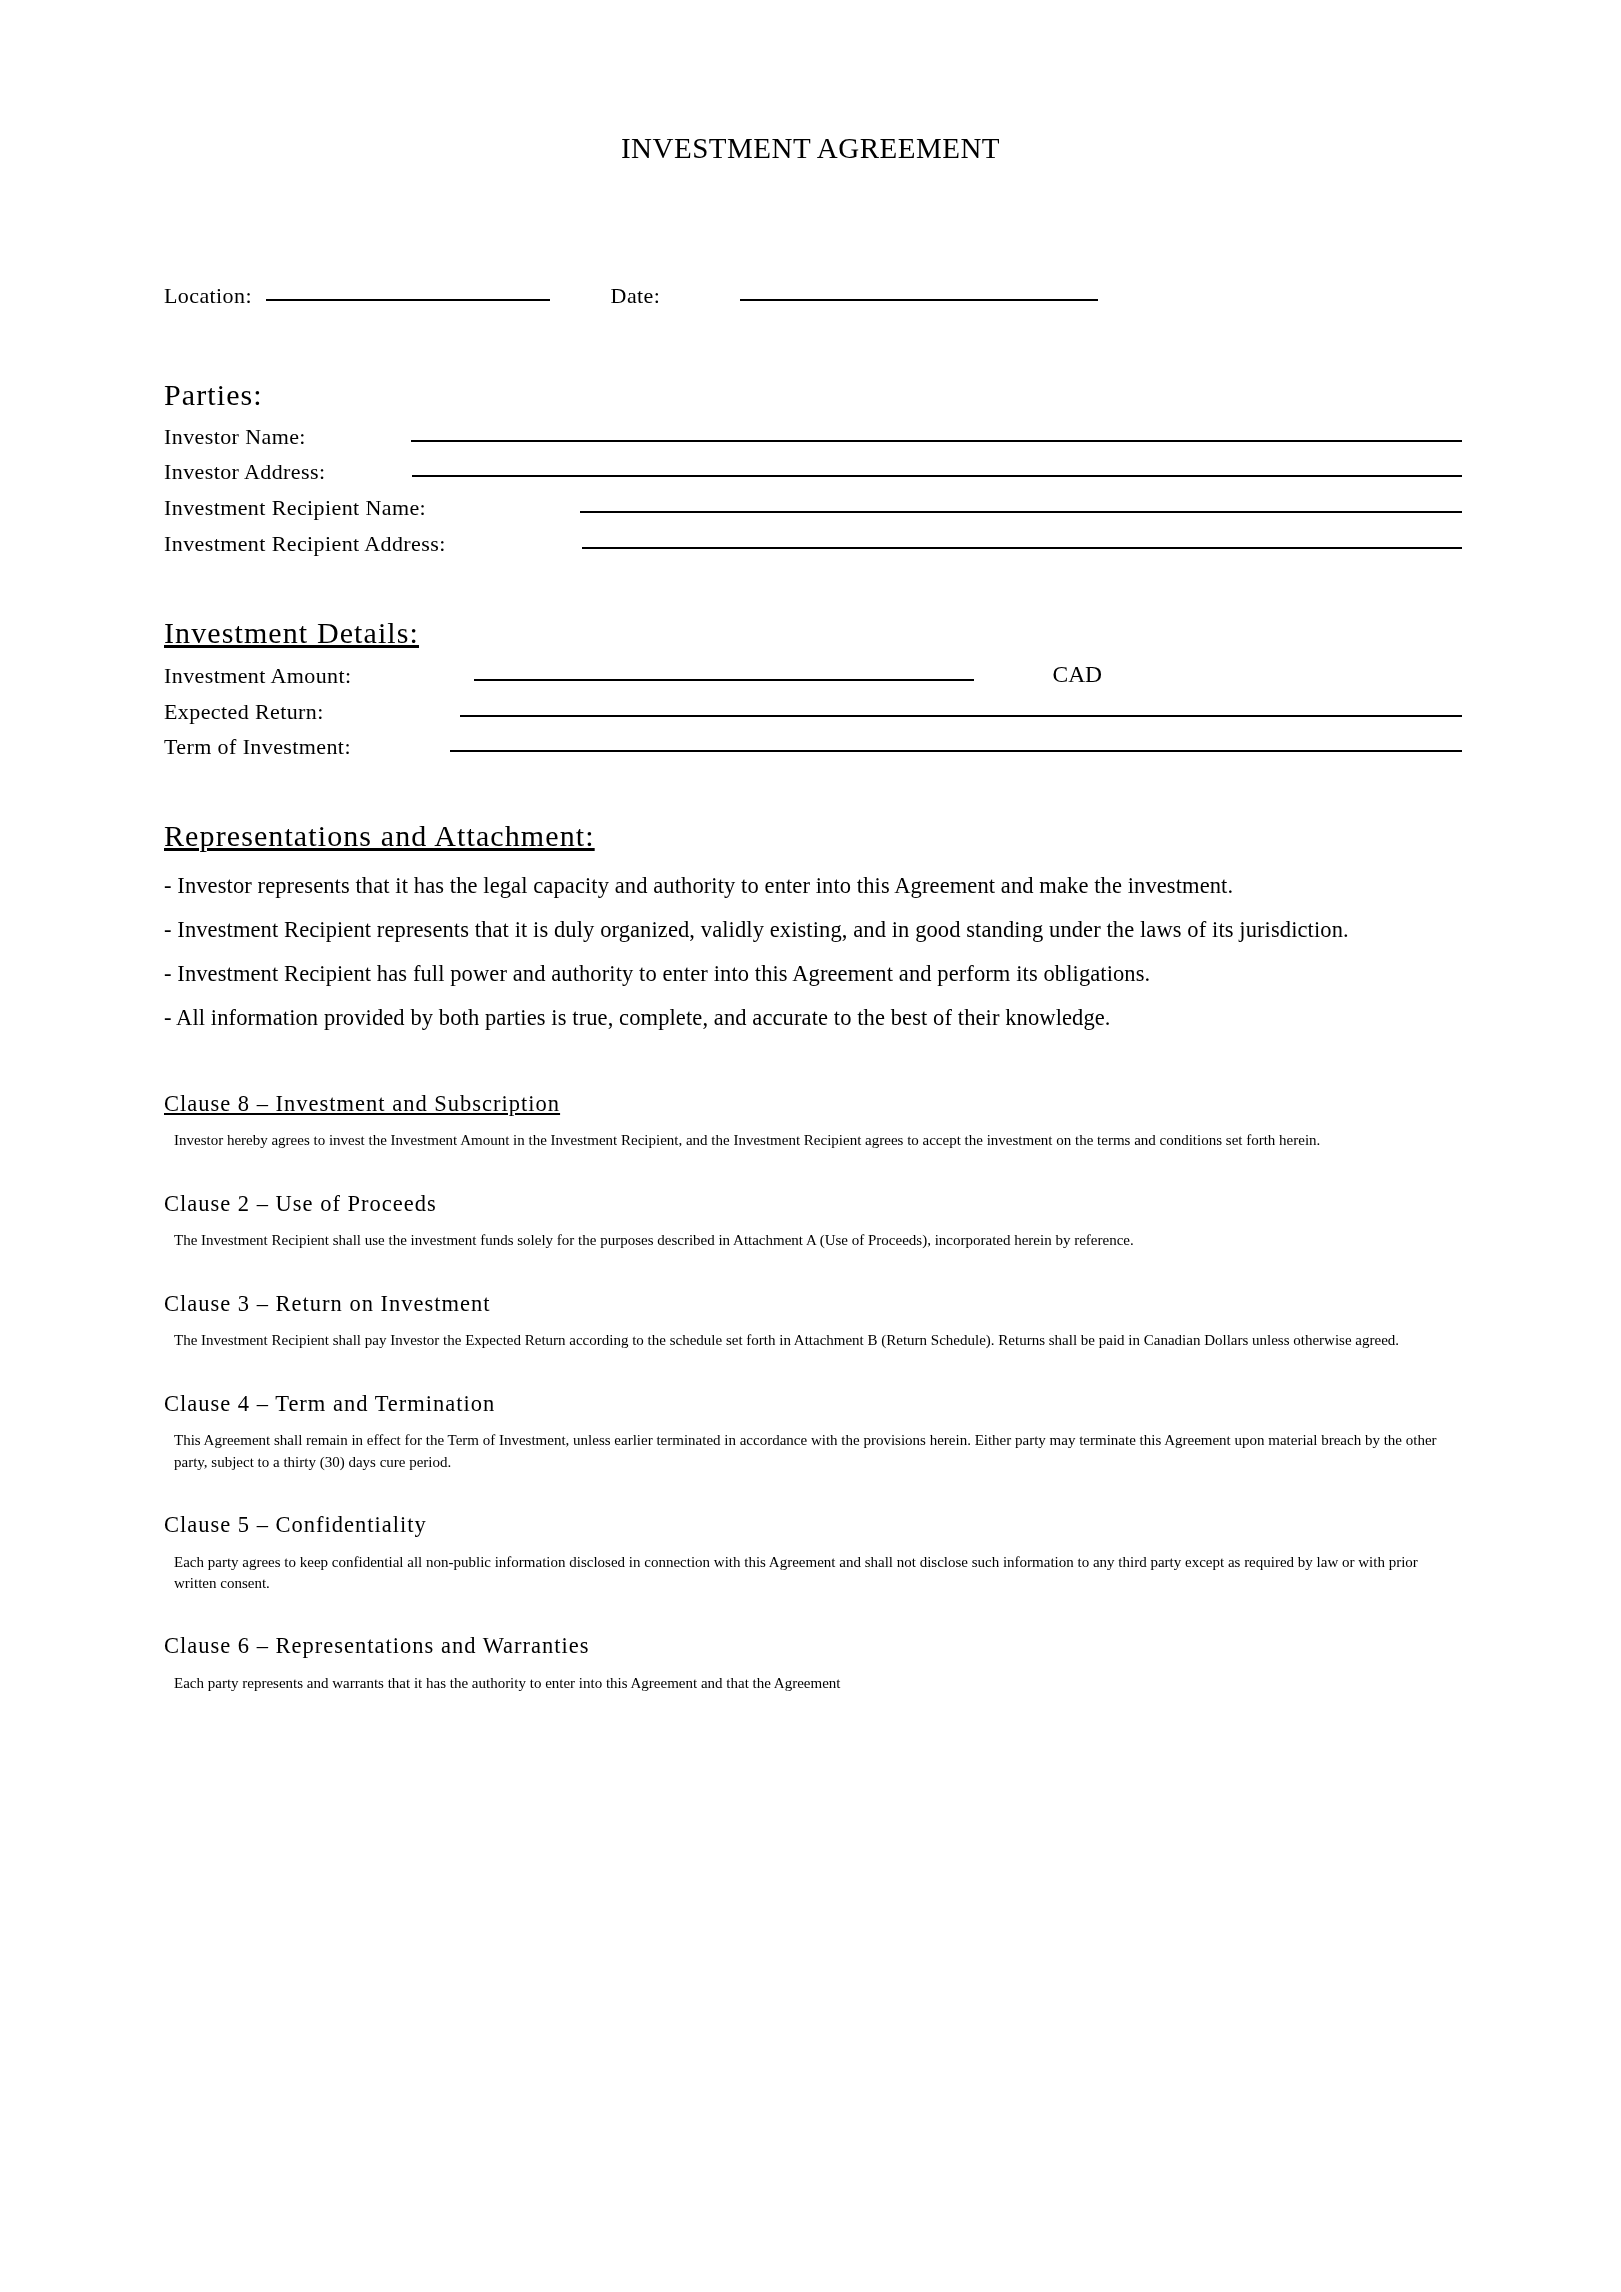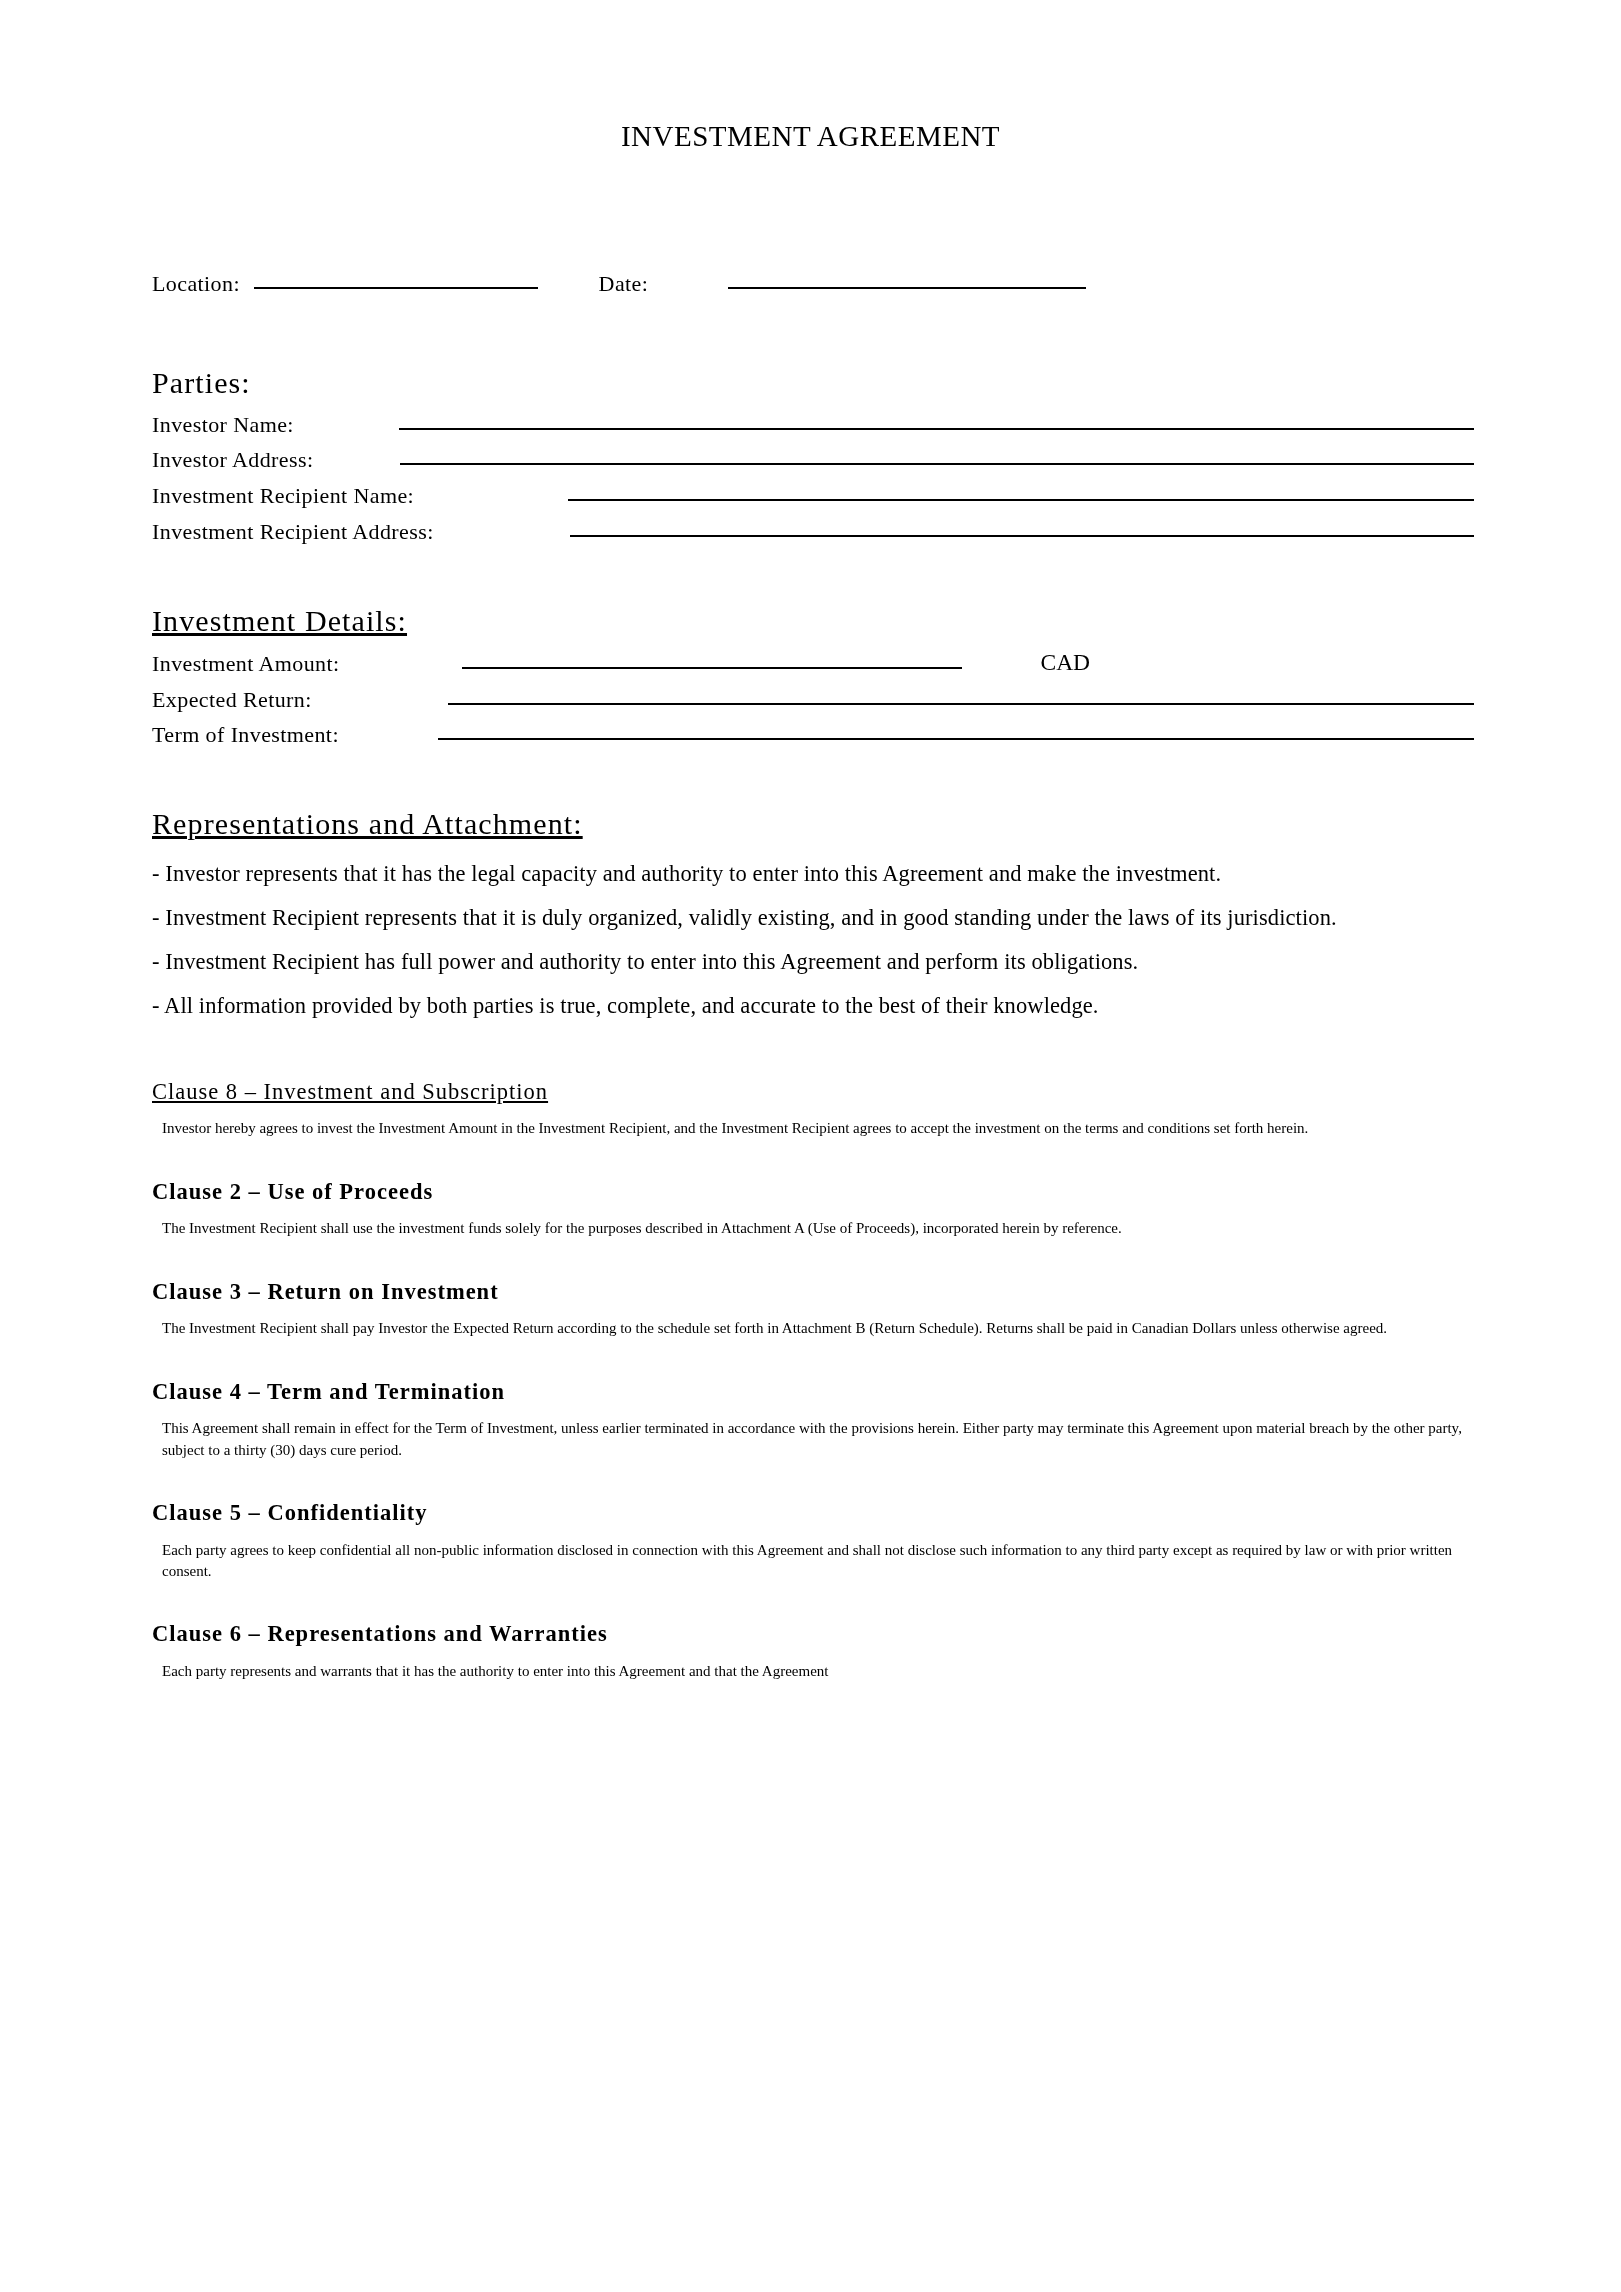--- a/index.html
+++ b/index.html
@@ -12,21 +12,21 @@
     height: 2293px;
     font-family: "Liberation Serif", serif;
     color: #000000;
     position: relative;
     overflow: hidden;
   }
   .page {
     width: 1621px;
     height: 2282px;
     box-sizing: border-box;
-    padding: 0;
+    padding: 12px;
     position: relative;
   }
   .doc-title {
     text-align: center;
     font-size: 29px;
     letter-spacing: 0.5px;
     margin: 0;
     padding-top: 120px;
     font-weight: normal;
   }
@@ -70,21 +70,21 @@
   .clause-title {
     font-size: 22.5px;
     letter-spacing: 1px;
     margin: 0;
   }
 
   .mt-top-loc { margin-top: 120px; }
   .mt-parties { margin-top: 71px; }
   .mt-14 { margin-top: 13.7px; }
   .mt-20 { margin-top: 19.6px; }
-  .mt-40 { margin-top: 39px; font-weight: bold; }
+  .mt-40 { margin-top: 39px; }
   .mt-62 { margin-top: 61px; text-decoration: underline; }
 
   .line-row { margin-top: 13.7px; gap: 9px; }
 
   .cad {
     font-size: 23.5px;
     margin-left: 69px;
     white-space: nowrap;
   }
 

